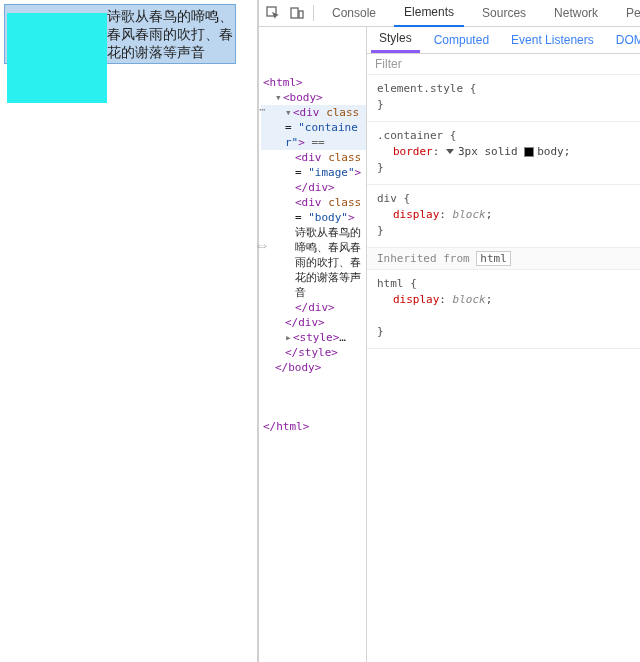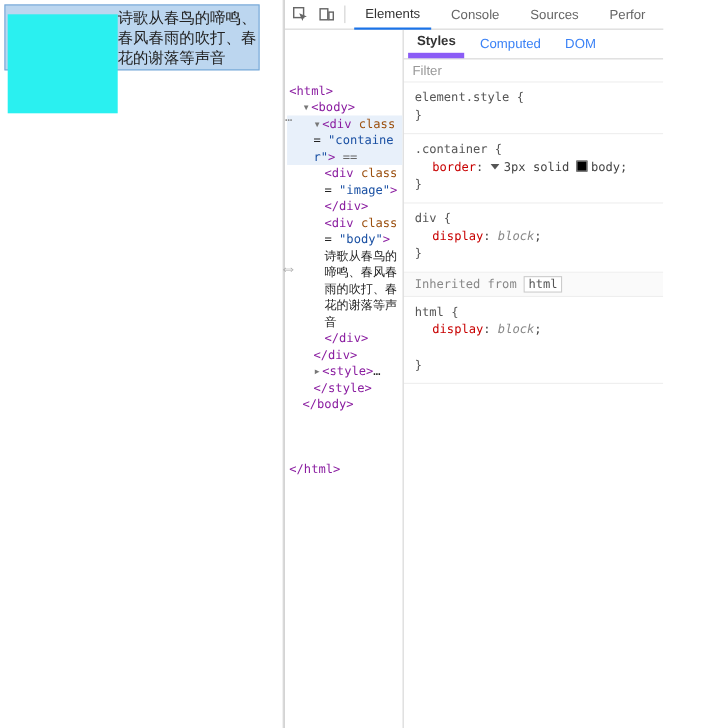--- a/index.html
+++ b/index.html
@@ -30,21 +30,21 @@
   .attrn { color: #9b4f0e; }
   .attrv { color: #1a50a3; }
   .txtc { color: #222; }
   .arrow { color: #777; display: inline-block; width: 8px; }
   .selected { background: #e8f0fa; }
   .eqmark { color: #666; }
 
   .styles-panel { flex: 1; display: flex; flex-direction: column; }
   .styles-tabs { height: 27px; display: flex; align-items: center; border-bottom: 1px solid #d4d4d4; padding: 0 4px; gap: 6px; overflow: hidden; }
   .styles-tabs .stab { padding: 0 8px; height: 27px; display: flex; align-items: center; color: #3b82f6; cursor: default; }
-  .styles-tabs .stab.active { color: #333; border-bottom: 6px solid #8b5cf6; font-weight: bold; }
+  .styles-tabs .stab.active { color: #333; border-bottom: 4px solid #8b5cf6; }
   .filter-row { border-bottom: 1px solid #eee; padding: 3px 8px; color: #999; font-size: 12px; }
   .rules { padding: 6px 10px 8px 10px; font-family: Menlo, Consolas, monospace; font-size: 11px; line-height: 16px; border-bottom: 1px solid #eee; }
   .selector { color: #555; }
   .brace { color: #555; }
   .prop { color: #c80000; padding-left: 16px; }
   .propname { color: #c80000; }
   .propval { color: #444; }
   .propval-ital { color: #888; font-style: italic; margin-top: 36px; }
   .swatch { display: inline-block; width: 10px; height: 10px; background: #000; border: 1px solid #888; vertical-align: middle; margin: 0 3px 1px 0; }
   .inh-row { padding: 4px 10px; font-family: Menlo, Consolas, monospace; font-size: 11px; color: #888; border-bottom: 1px solid #eee; background: #fafafa; }
@@ -73,23 +73,24 @@
             <path d="M6 6 L13 9 L10 10 L9 13 Z" fill="#666"></path>
           </svg>
       </span>
       <span class="icon-btn">
         <svg width="14" height="14" viewBox="0 0 14 14">
             <rect x="1" y="2" width="7" height="10" fill="none" stroke="#666" stroke-width="1.3"></rect>
             <rect x="9" y="5" width="4" height="7" fill="none" stroke="#666" stroke-width="1.3"></rect>
           </svg>
       </span>
       <span style="width:1px;height:16px;background:#d0d0d0;"></span>
+      <span class="tab">Console</span>
       <span class="tab active">Elements</span>
-      <span class="tab">Console</span>
       <span class="tab">Sources</span>
+      <span class="tab">Network</span>
       <span class="tab">Perfor</span>
     </div>
 
     <div class="devtools-body">
 
       <div class="elements-panel">
         <div class="gutter-dots">⋯</div>
         <div class="dom-line i1"><span class="tagp">&lt;html&gt;</span></div>
         <div class="dom-line i2"><span class="arrow">▾</span><span class="tagp">&lt;body&gt;</span></div>
         <div class="dom-line i3 selected">
@@ -114,20 +115,21 @@
         <div class="dom-line i3"><span class="arrow">▸</span><span class="tagp">&lt;style&gt;</span><span class="txtc">…</span></div>
         <div class="dom-line i3"><span class="tagp">&lt;/style&gt;</span></div>
         <div class="dom-line i2"><span class="tagp">&lt;/body&gt;</span></div>
         <div class="dom-line i1"><span class="tagp">&lt;/html&gt;</span></div>
       </div>
 
       <div class="styles-panel">
         <div class="styles-tabs">
           <span class="stab active">Styles</span>
           <span class="stab">Computed</span>
+          <span class="stab">Event Listeners</span>
           <span class="stab">DOM</span>
         </div>
         <div class="filter-row">Filter</div>
 
         <div class="rules">
           <span class="selector">element.style</span> <span class="brace">{</span><br>
           <span class="brace">}</span>
         </div>
         <div class="rules">
           <span class="selector">.container</span> <span class="brace">{</span><br>

